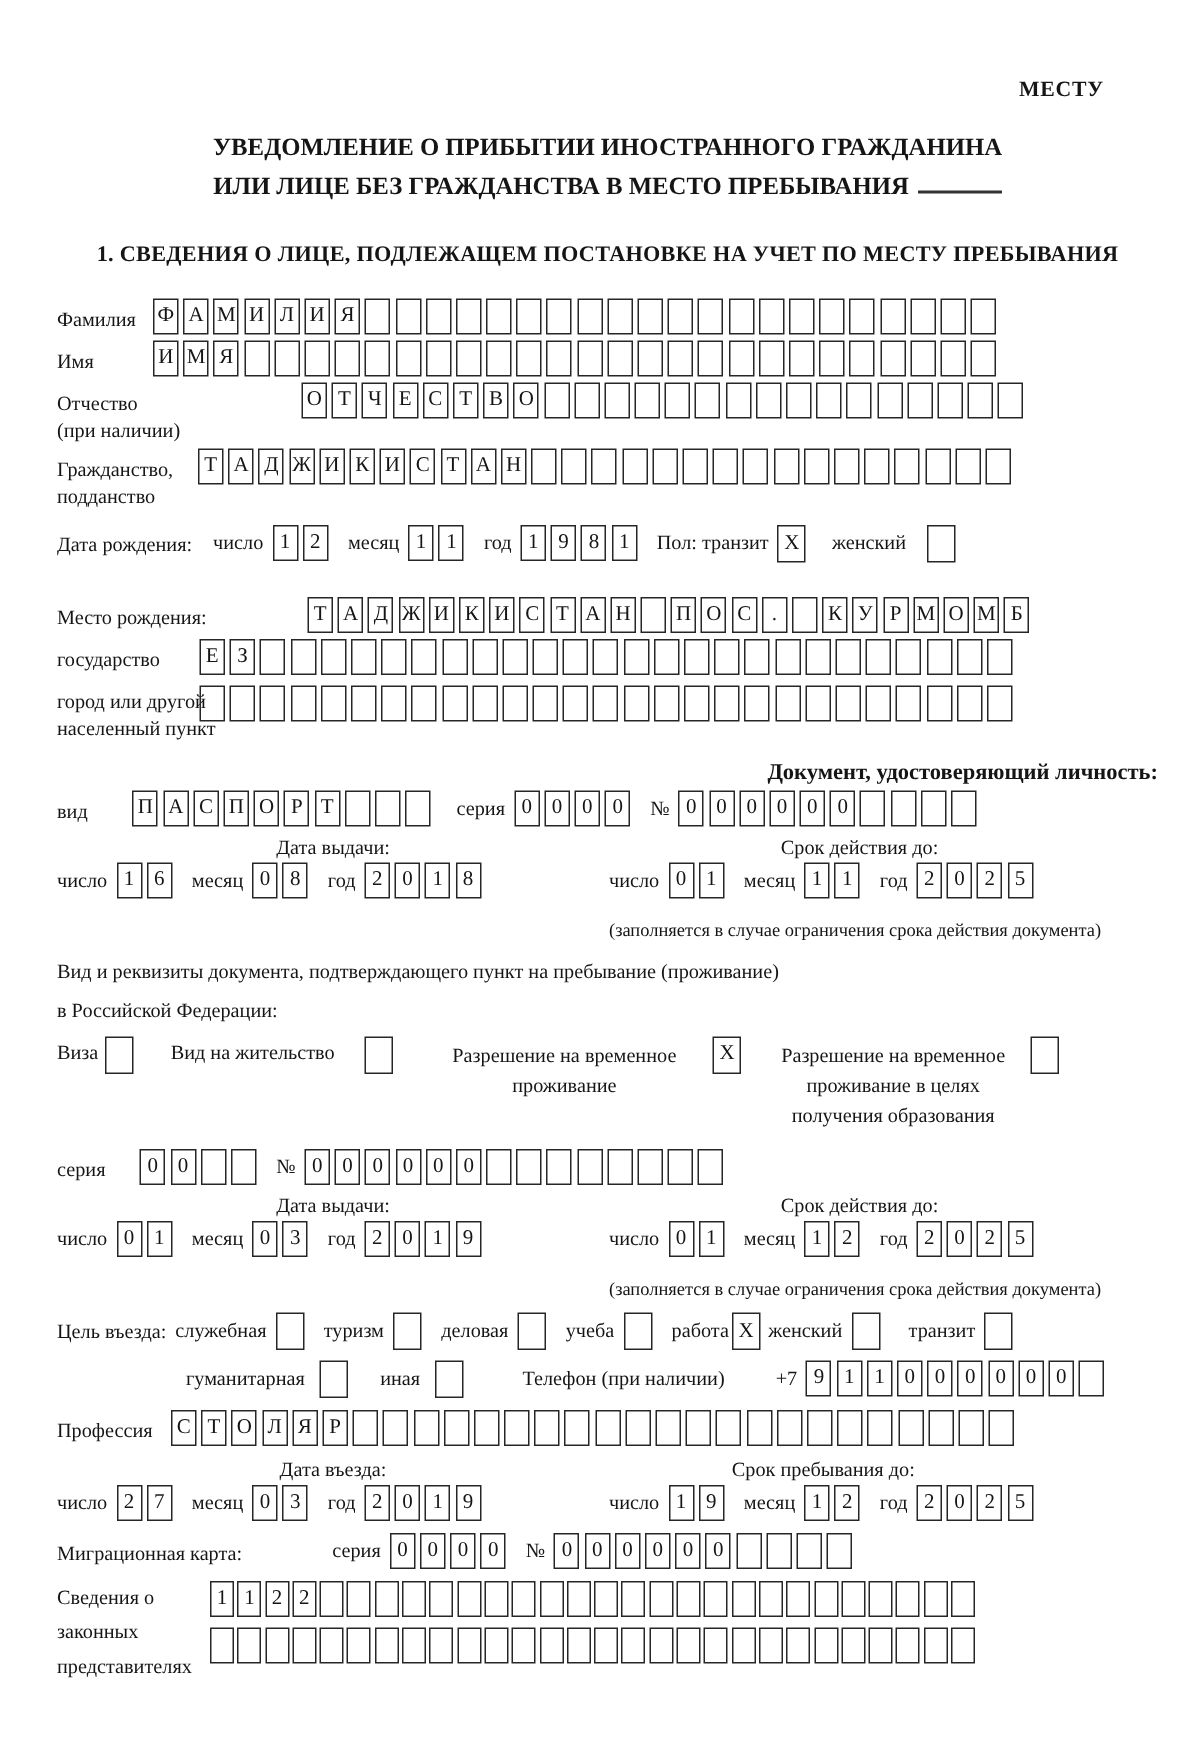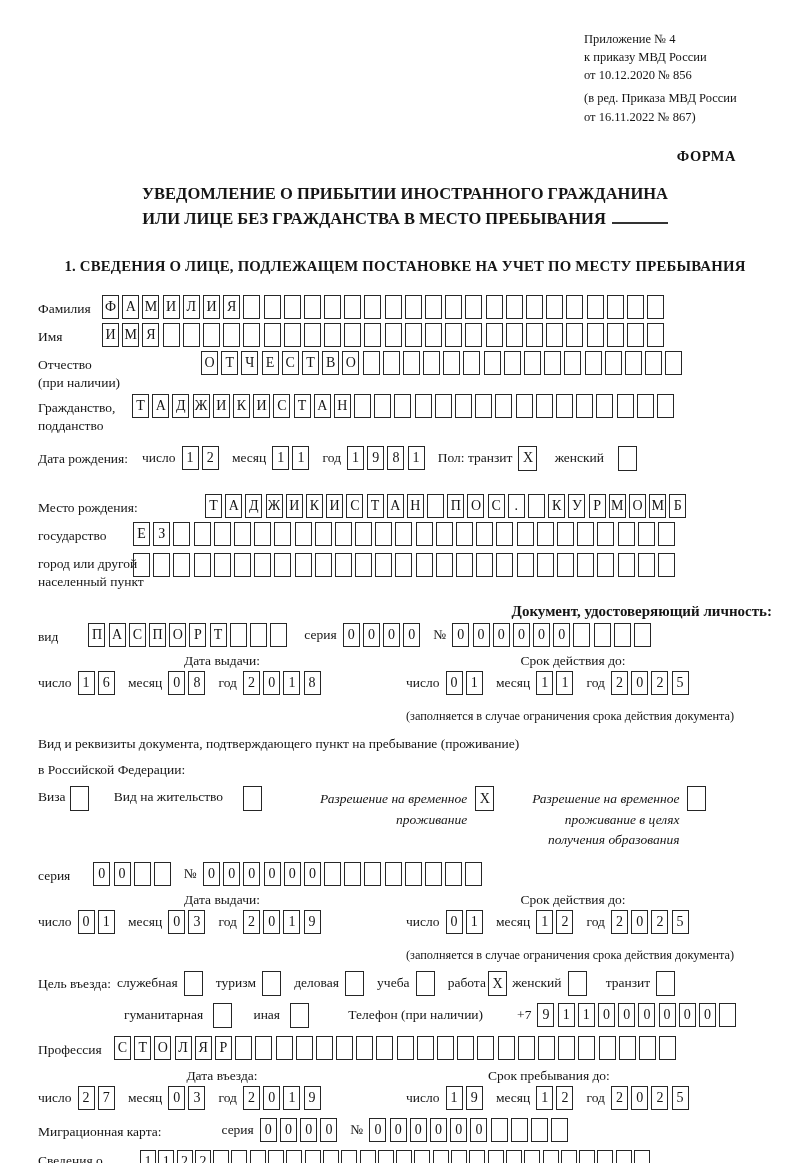--- a/index.html
+++ b/index.html
@@ -35,46 +35,38 @@
   .dtitle { text-align: center; font-size: 13.5px; margin-bottom: 2px; }
   .dline { display: flex; align-items: flex-start; }
   .note-right { text-align: right; font-size: 12.3px; padding-right: 6px; margin-top: 14px; }
 
   .plain { font-size: 13.5px; margin-top: 9px; line-height: 1.6; }
 
   
   .permits { display: flex; margin-top: 4px; align-items: flex-start; }
   .permit { display: flex; align-items: flex-start; }
   .permit .ptxt { font-size: 13.5px; padding-top: 5px; }
-  .permit .ptxt.ctr { text-align: right; line-height: 1.5; padding-top: 5px; font-style: italic; }
+  .permit .ptxt.ctr { text-align: center; line-height: 1.5; padding-top: 5px; }
   .permit .cb { margin-left: 8px; margin-top: 2px; }
 
   .opt { display: flex; align-items: flex-start; }
   .opt .otxt { font-size: 13.5px; padding-top: 4px; }
   .opt .cb { margin-left: 6px; }
 
   
   .reps { display: flex; margin-top: 8px; }
   .reps .lblcol { width: 102px; font-size: 13.5px; line-height: 1.7; flex: none; }
   .reps .rows .boxes { margin-bottom: 6.5px; }
 </style>
 </head>
 <body>
 
 <div class="page">
 
-  <div class="hdr-block">
-    <div>Приложение № 4</div>
-    <div>к приказу МВД России</div>
-    <div>от 10.12.2020 № 856</div>
-    <div class="gap"></div>
-    <div>(в ред. Приказа МВД России</div>
-    <div>от 16.11.2022 № 867)</div>
-  </div>
-  <div class="forma">ФОРМА</div>
+  <div class="forma">МЕСТУ</div>
 
   <div class="title">
     <div>УВЕДОМЛЕНИЕ О ПРИБЫТИИ ИНОСТРАННОГО ГРАЖДАНИНА</div>
     <div><span>ИЛИ ЛИЦЕ БЕЗ ГРАЖДАНСТВА В МЕСТО ПРЕБЫВАНИЯ</span><span class="uline"></span></div>
   </div>
 
   <div class="sec-head">1. СВЕДЕНИЯ О ЛИЦЕ, ПОДЛЕЖАЩЕМ ПОСТАНОВКЕ НА УЧЕТ ПО МЕСТУ ПРЕБЫВАНИЯ</div>
 
   <div class="row" style="margin-top:20px">
     <span class="lbl" style="width:64px">Фамилия</span>

